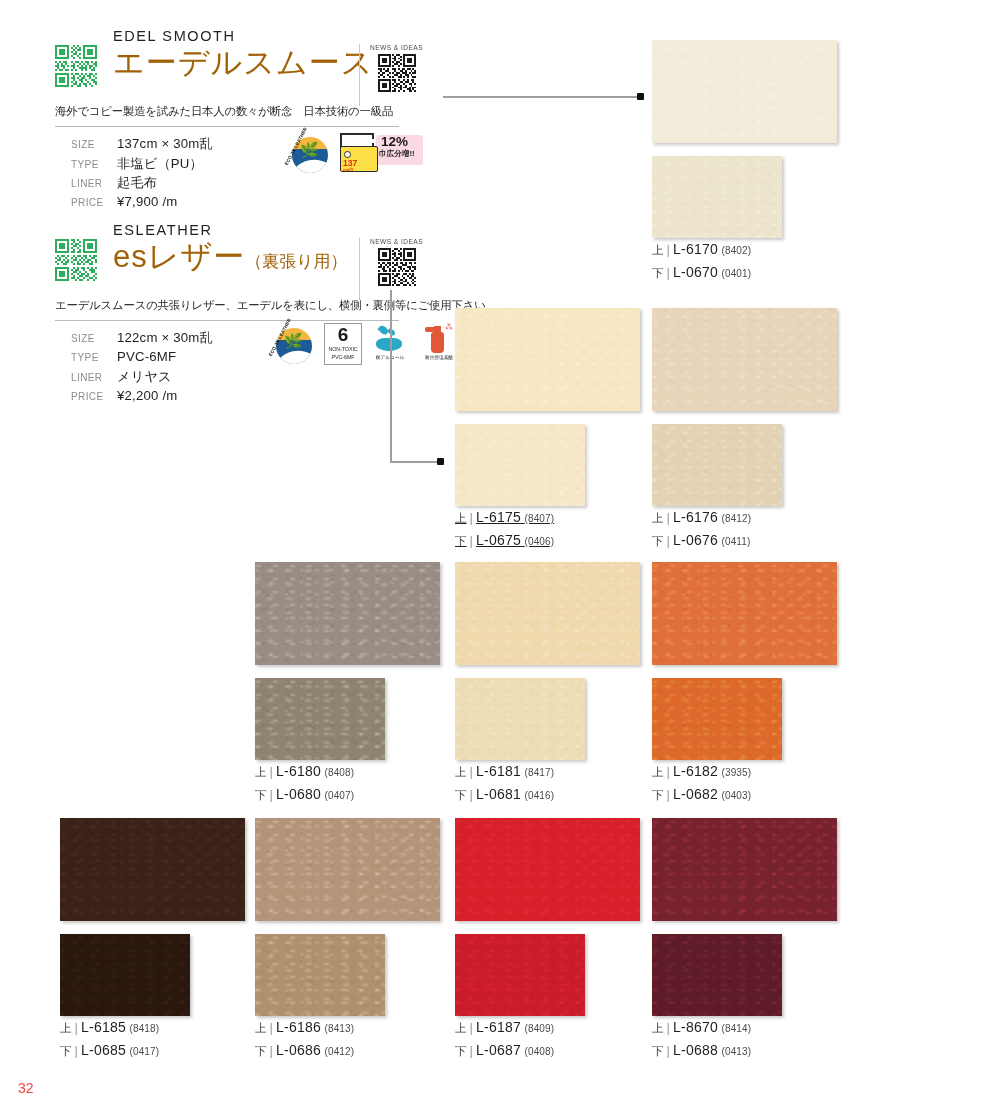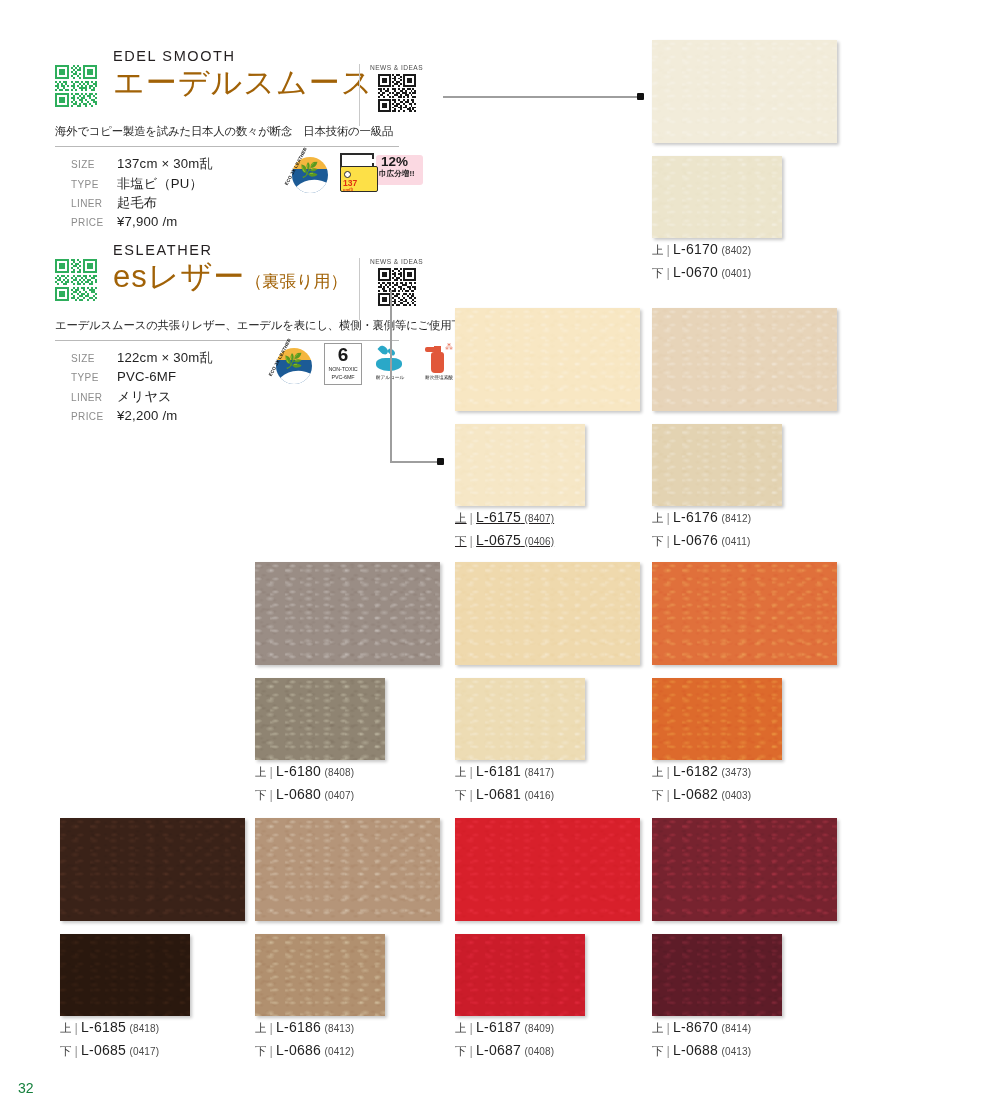--- a/index.html
+++ b/index.html
@@ -15,21 +15,21 @@
   
   .product { position: absolute; width: 360px; }
   .product-a { left: 55px; top: 28px; }
   .product-b { left: 55px; top: 222px; }
 
   .prod-head { position: relative; height: 72px; }
   .qr-green {
     position: absolute; left: 0; top: 17px;
     width: 42px; height: 42px;
   }
-  .prod-titles { margin-left: 58px; margin-top: 20px; }
+  .prod-titles { margin-left: 58px; }
   .latin-name {
     font-size: 14.5px; letter-spacing: 1.6px; color: #231f20;
     font-weight: 400; line-height: 1.1; padding-top: 1px;
   }
   .jp-name {
     font-size: 31px; line-height: 1.18; letter-spacing: 1px;
     font-weight: 400; color: #a16207; white-space: nowrap;
   }
   .jp-name .sub { font-size: 17px; letter-spacing: 0px; }
 
@@ -196,21 +196,21 @@
     white-space: nowrap; letter-spacing: .1px;
   }
   .sw-line .pos { font-size: 11.5px; color: #3a3a3a; }
   .sw-line .bar { color: #9a9a9a; padding: 0 3px; }
   .sw-line .code { font-size: 14px; letter-spacing: .2px; }
   .sw-line .alt { font-size: 10px; color: #4a4a4a; }
 
   
   .page-num {
     position: absolute; left: 18px; top: 1080px;
-    font-size: 14px; color: #15803d;
+    font-size: 14px; color: #ef4444;
   }
 </style>
 </head>
 <body>
 
 <div class="page">
 
   <div class="product product-a">
     <div class="prod-head">
       <div class="qr-green">
@@ -520,21 +520,21 @@
 
   <div class="swatch-group" style="left:652px; top:562px;">
     <div class="sw-big" style="background: rgb(224, 112, 59);">
         <div class="grain"></div>
       </div>
     <div class="sw-small" style="background: rgb(221, 106, 44);">
         <div class="grain"></div>
       </div>
     <div class="sw-labels">
       <div class="sw-line">
-        <span class="pos">上</span><span class="bar">|</span><span class="code">L-6182</span> <span class="alt">(3473)</span>
+        <span class="pos">上</span><span class="bar">|</span><span class="code">L-6182</span> <span class="alt">(3935)</span>
       </div>
       <div class="sw-line">
         <span class="pos">下</span><span class="bar">|</span><span class="code">L-0682</span> <span class="alt">(0403)</span>
       </div>
     </div>
   </div>
 
   <div class="swatch-group" style="left:60px; top:818px;">
     <div class="sw-big" style="background: rgb(58, 34, 24);">
         <div class="grain"></div>

